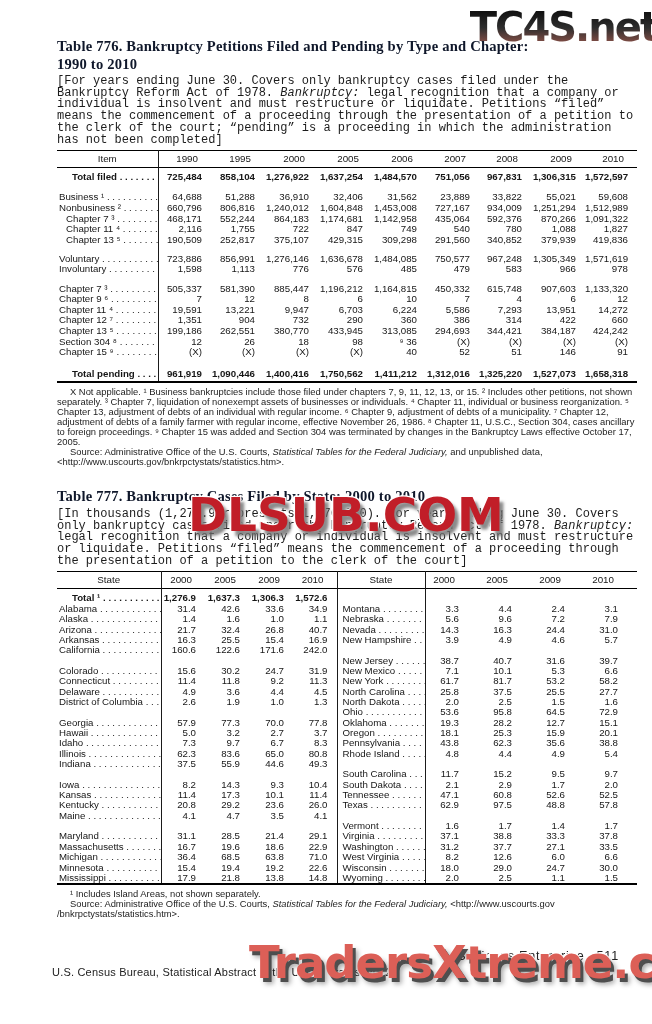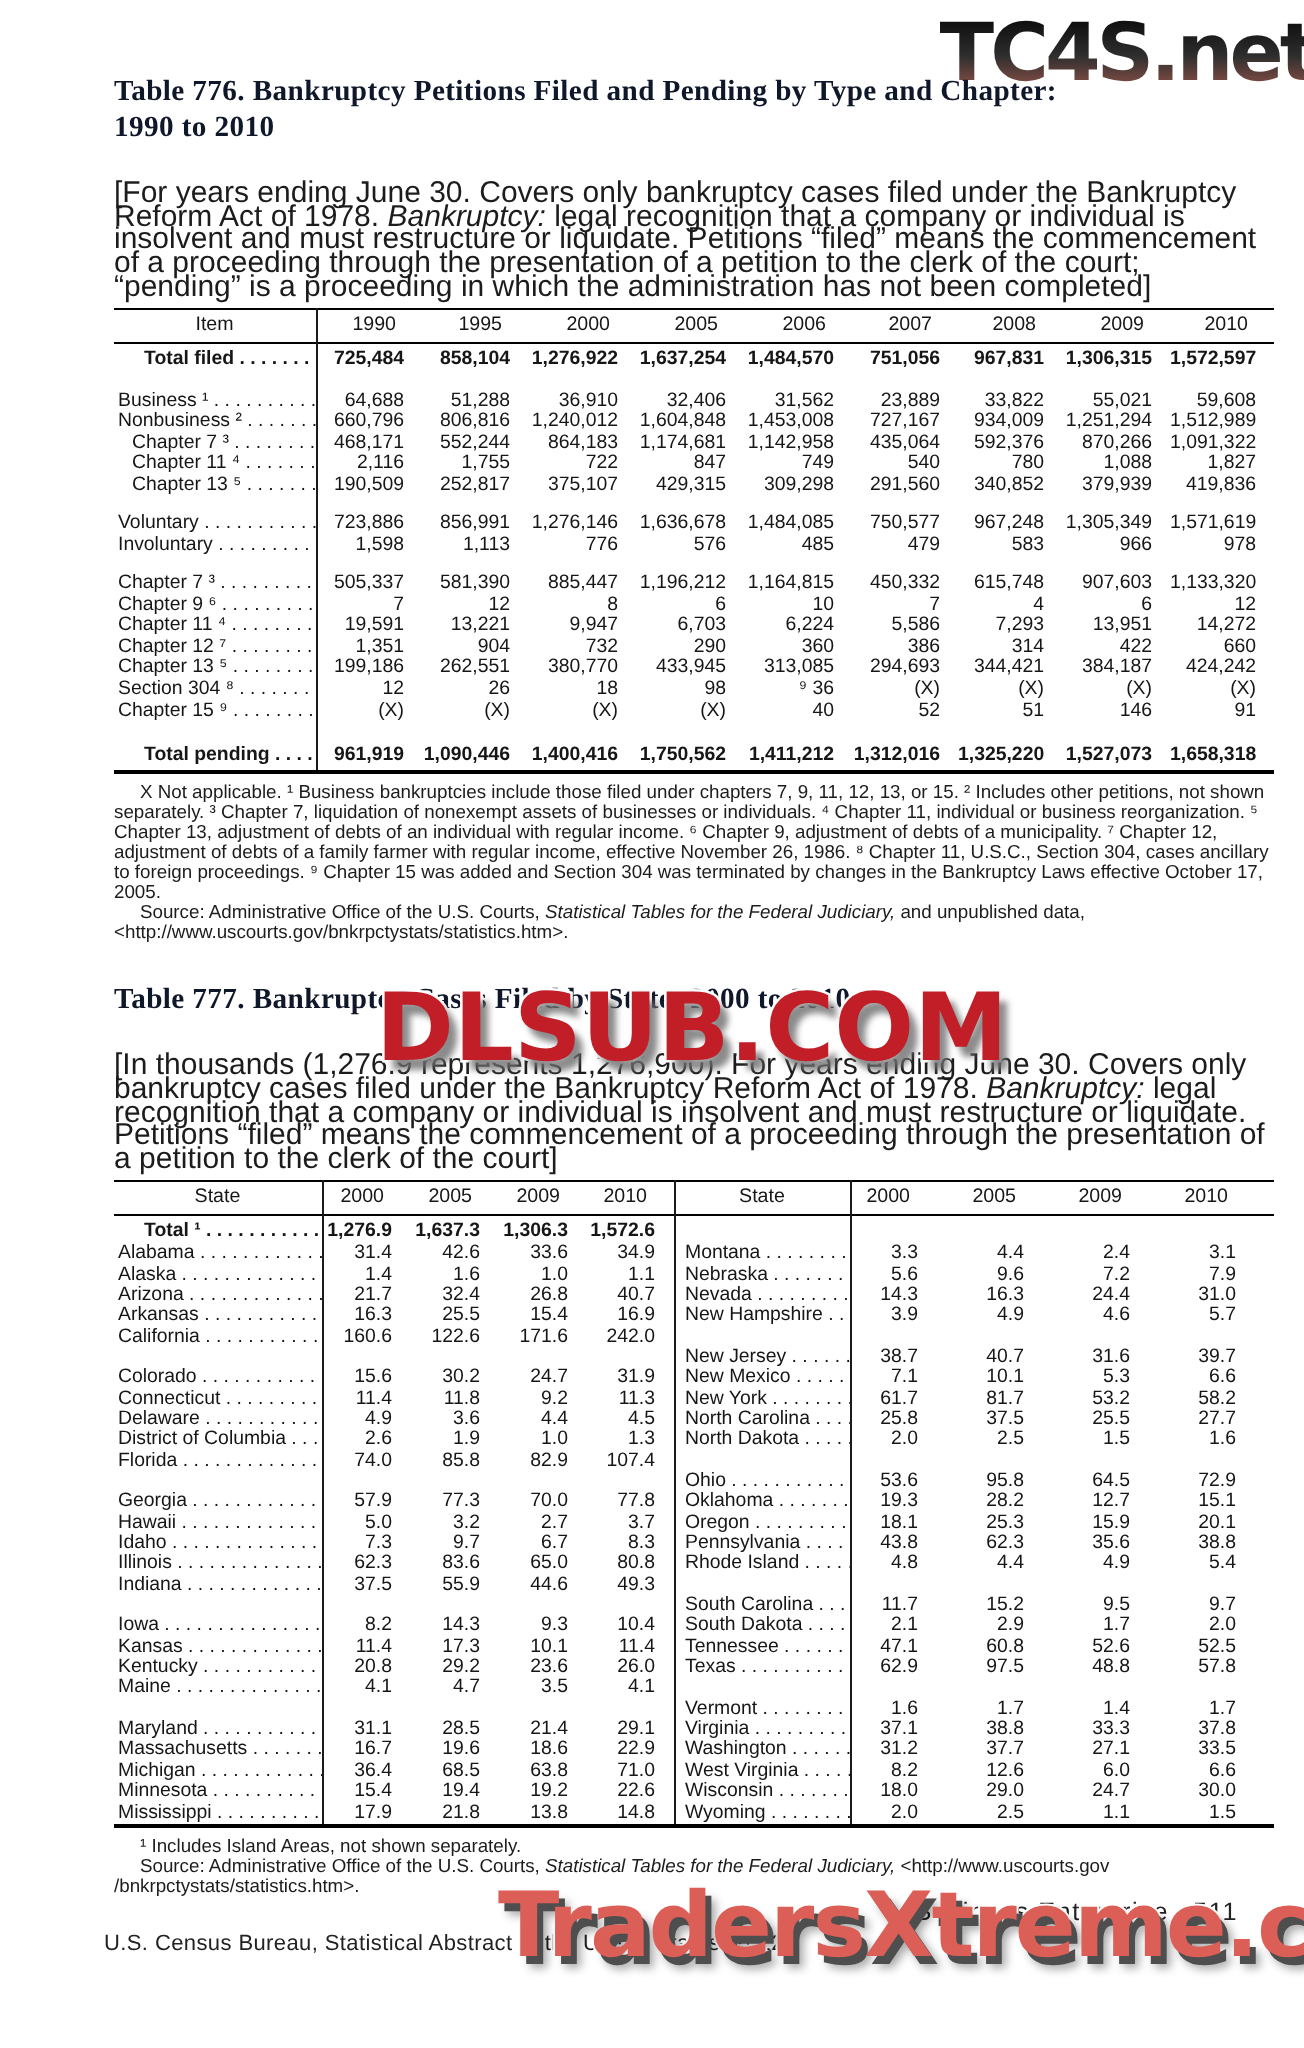--- a/index.html
+++ b/index.html
@@ -8,21 +8,21 @@
     position:relative; width:652px; height:1024px; background:#ffffff;
     font-family:"Liberation Sans", sans-serif; color:#161616; overflow:hidden;
   }
   .content { position:absolute; left:57px; top:38px; width:580px; }
 
   
   .tbl-title {
     font-family:"Liberation Serif", serif; font-weight:bold;
     font-size:14.6px; line-height:17.5px; letter-spacing:.2px; color:#0f172a;
   }
-  .note { font-size:15px; line-height:11.7px; margin-top:18px; color:#1c1c1c; }
+  .note { font-size:12px; line-height:11.7px; margin-top:3px; color:#1c1c1c;font-family:Liberation Mono, monospace; }
   .note i { font-style:italic; }
 
   
   table { border-collapse:collapse; table-layout:fixed; width:580px; }
   .datatable { margin-top:4px; border-top:1px solid #000; border-bottom:2.2px solid #000; font-size:9.7px; }
   thead tr { border-bottom:1.8px solid #000; }
   th { font-weight:normal; font-size:9.8px; padding:2px 0 3px; }
   th.stubh { text-align:center; }
   th.yh { text-align:right; padding-right:13px; }
   td { padding:0; height:10.6px; line-height:10.6px; vertical-align:bottom; }
@@ -531,32 +531,20 @@
             <td class="num">1.9</td>
             <td class="num">1.0</td>
             <td class="num">1.3</td>
             <td class="stub bl rstub"><span class="lbl">North Dakota</span></td>
             <td class="num bl rnum">2.0</td>
             <td class="num rnum">2.5</td>
             <td class="num rnum">1.5</td>
             <td class="num rnum">1.6</td>
           </tr>
           <tr>
-            <td class="stub"><span class="lbl">Florida</span></td>
-            <td class="num bl">74.0</td>
-            <td class="num">85.8</td>
-            <td class="num">82.9</td>
-            <td class="num">107.4</td>
-            <td class="stub bl rstub"></td>
-            <td class="num bl rnum"></td>
-            <td class="num rnum"></td>
-            <td class="num rnum"></td>
-            <td class="num rnum"></td>
-          </tr>
-          <tr>
             <td class="stub"></td>
             <td class="num bl"></td>
             <td class="num"></td>
             <td class="num"></td>
             <td class="num"></td>
             <td class="stub bl rstub"><span class="lbl">Ohio</span></td>
             <td class="num bl rnum">53.6</td>
             <td class="num rnum">95.8</td>
             <td class="num rnum">64.5</td>
             <td class="num rnum">72.9</td>

